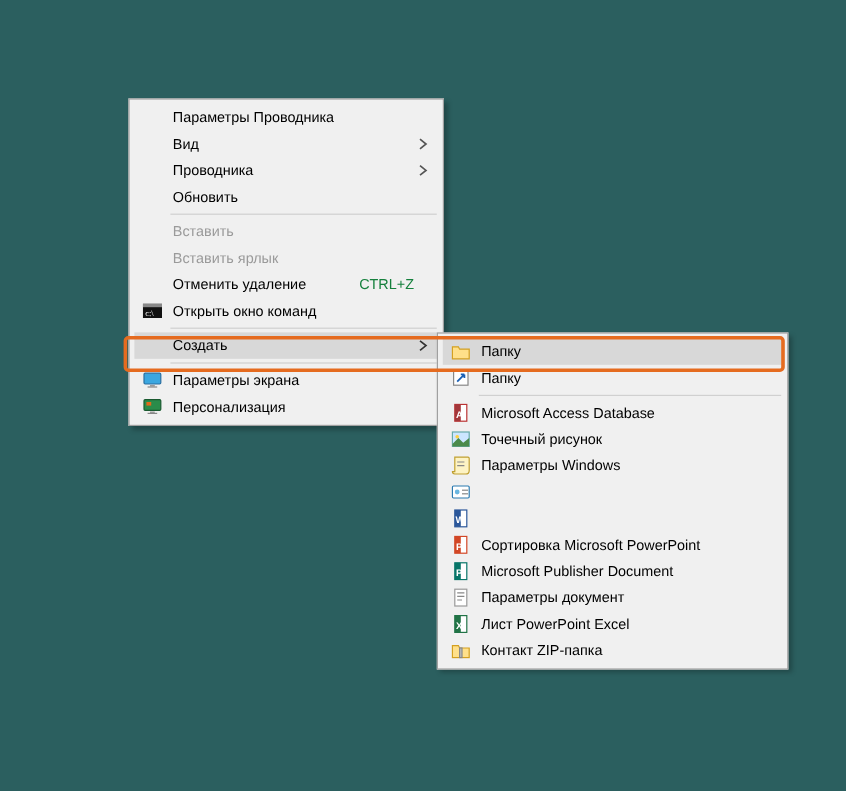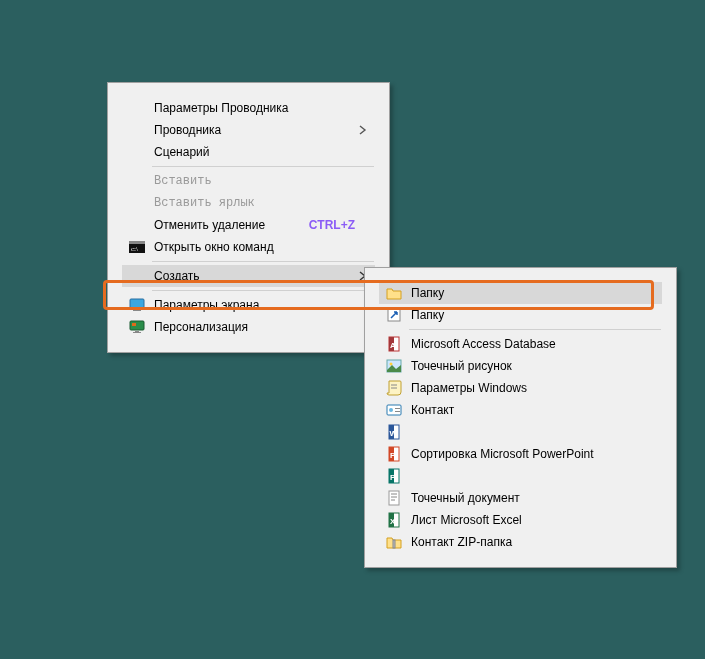--- a/index.html
+++ b/index.html
@@ -12,21 +12,21 @@
     font-size: 12px;
     color: #000;
     overflow: hidden;
     position: relative;
   }
   .menu {
     position: absolute;
     background: #f0f0f0;
     border: 1px solid #a0a0a0;
     box-shadow: 3px 3px 4px rgba(0,0,0,0.25);
-    padding: 14px;
+    padding: 4px;
   }
   .menu-item {
     display: flex;
     align-items: center;
     height: 22px;
     padding: 0 20px 0 4px;
     white-space: nowrap;
     position: relative;
   }
   .menu-item .icon-slot {
@@ -35,27 +35,25 @@
     display: flex;
     align-items: center;
     justify-content: center;
     flex-shrink: 0;
   }
   .menu-item .label {
     flex: 1;
     padding-left: 6px;
   }
   .menu-item .shortcut {
-    color: #8b5cf6;
+    color: #15803d;
     padding-left: 20px;
-    font-weight: bold;
   }
   .menu-item.disabled .label {
     color: #9a9a9a;
-    font-family: Liberation Mono, monospace;
   }
   .menu-item.has-sub .arrow {
     position: absolute;
     right: 8px;
     top: 50%;
     margin-top: -5px;
   }
   .sep {
     height: 1px;
     background: #d0d0d0;
@@ -76,30 +74,39 @@
 </head>
 <body>
 
 <div class="menu" style="left:107px; top:82px; width:253px;">
   <div class="menu-item">
     <span class="icon-slot"></span>
     <span class="label">Параметры Проводника</span>
   </div>
   <div class="menu-item has-sub">
     <span class="icon-slot"></span>
+    <span class="label">Вид</span>
+    <span class="arrow">
+        <svg width="8" height="10">
+          <path d="M1 1 L6 5 L1 9" stroke="#555" stroke-width="1.4" fill="none"></path>
+        </svg>
+      </span>
+  </div>
+  <div class="menu-item has-sub">
+    <span class="icon-slot"></span>
     <span class="label">Проводника</span>
     <span class="arrow">
         <svg width="8" height="10">
           <path d="M1 1 L6 5 L1 9" stroke="#555" stroke-width="1.4" fill="none"></path>
         </svg>
       </span>
   </div>
   <div class="menu-item">
     <span class="icon-slot"></span>
-    <span class="label">Сценарий</span>
+    <span class="label">Обновить</span>
   </div>
   <div class="sep"></div>
   <div class="menu-item disabled">
     <span class="icon-slot"></span>
     <span class="label">Вставить</span>
   </div>
   <div class="menu-item disabled">
     <span class="icon-slot"></span>
     <span class="label">Вставить ярлык</span>
   </div>
@@ -145,21 +152,21 @@
           <rect x="1" y="1" width="14" height="9" rx="1" fill="#2a8c4a" stroke="#1a5a30"></rect>
           <rect x="3" y="3" width="4" height="3" fill="#e06a1a"></rect>
           <rect x="6" y="11" width="4" height="1" fill="#888"></rect>
           <rect x="4" y="12" width="8" height="1" fill="#888"></rect>
         </svg>
     </span>
     <span class="label">Персонализация</span>
   </div>
 </div>
 
-<div class="menu" style="left:364px; top:267px; width:283px;">
+<div class="menu" style="left:364px; top:277px; width:283px;">
   <div class="menu-item hover">
     <span class="icon-slot">
       <svg width="16" height="14">
           <path d="M1 3 L6 3 L7 5 L15 5 L15 13 L1 13 Z" fill="#ffe08a" stroke="#d4a020"></path>
         </svg>
     </span>
     <span class="label">Папку</span>
   </div>
   <div class="menu-item">
     <span class="icon-slot">
@@ -202,21 +209,20 @@
   </div>
   <div class="menu-item">
     <span class="icon-slot">
       <svg width="16" height="14">
           <rect x="1" y="2" width="14" height="10" rx="1" fill="#fff" stroke="#2a7ab0"></rect>
           <circle cx="5" cy="7" r="2" fill="#6ab6e0"></circle>
           <rect x="9" y="5" width="5" height="1" fill="#888"></rect>
           <rect x="9" y="8" width="5" height="1" fill="#888"></rect>
         </svg>
     </span>
-    <span class="label">Контакт</span>
   </div>
   <div class="menu-item">
     <span class="icon-slot">
       <svg width="16" height="16">
           <rect x="3" y="1" width="10" height="14" fill="#fff" stroke="#2b579a"></rect>
           <rect x="3" y="1" width="5" height="14" fill="#2b579a"></rect>
           <text x="3.5" y="12" font-size="8" fill="#fff" font-weight="bold">W</text>
         </svg>
     </span>
   </div>
@@ -231,39 +237,40 @@
     <span class="label">Сортировка Microsoft PowerPoint</span>
   </div>
   <div class="menu-item">
     <span class="icon-slot">
       <svg width="16" height="16">
           <rect x="3" y="1" width="10" height="14" fill="#fff" stroke="#077568"></rect>
           <rect x="3" y="1" width="5" height="14" fill="#077568"></rect>
           <text x="4" y="12" font-size="8" fill="#fff" font-weight="bold">P</text>
         </svg>
     </span>
+    <span class="label">Microsoft Publisher Document</span>
   </div>
   <div class="menu-item">
     <span class="icon-slot">
       <svg width="16" height="16">
           <rect x="3" y="1" width="10" height="14" fill="#fff" stroke="#999"></rect>
           <path d="M5 4 L11 4 M5 7 L11 7 M5 10 L9 10" stroke="#888" stroke-width="1"></path>
         </svg>
     </span>
-    <span class="label">Точечный документ</span>
+    <span class="label">Параметры документ</span>
   </div>
   <div class="menu-item">
     <span class="icon-slot">
       <svg width="16" height="16">
           <rect x="3" y="1" width="10" height="14" fill="#fff" stroke="#217346"></rect>
           <rect x="3" y="1" width="5" height="14" fill="#217346"></rect>
           <text x="4" y="12" font-size="8" fill="#fff" font-weight="bold">X</text>
         </svg>
     </span>
-    <span class="label">Лист Microsoft Excel</span>
+    <span class="label">Лист PowerPoint Excel</span>
   </div>
   <div class="menu-item">
     <span class="icon-slot">
       <svg width="16" height="14">
           <path d="M1 3 L6 3 L7 5 L15 5 L15 13 L1 13 Z" fill="#ffe08a" stroke="#d4a020"></path>
           <rect x="7" y="5" width="2" height="8" fill="#c0c0c0" stroke="#888"></rect>
         </svg>
     </span>
     <span class="label">Контакт ZIP-папка</span>
   </div>

